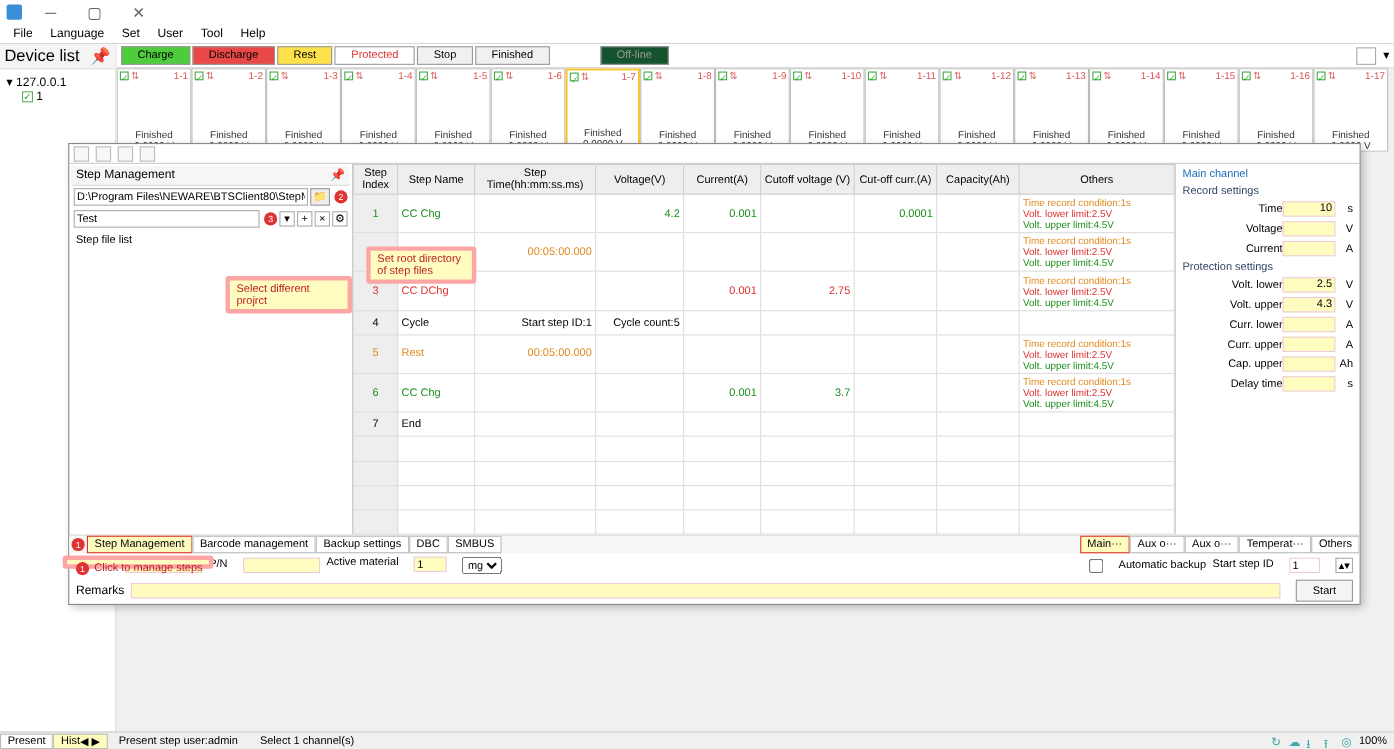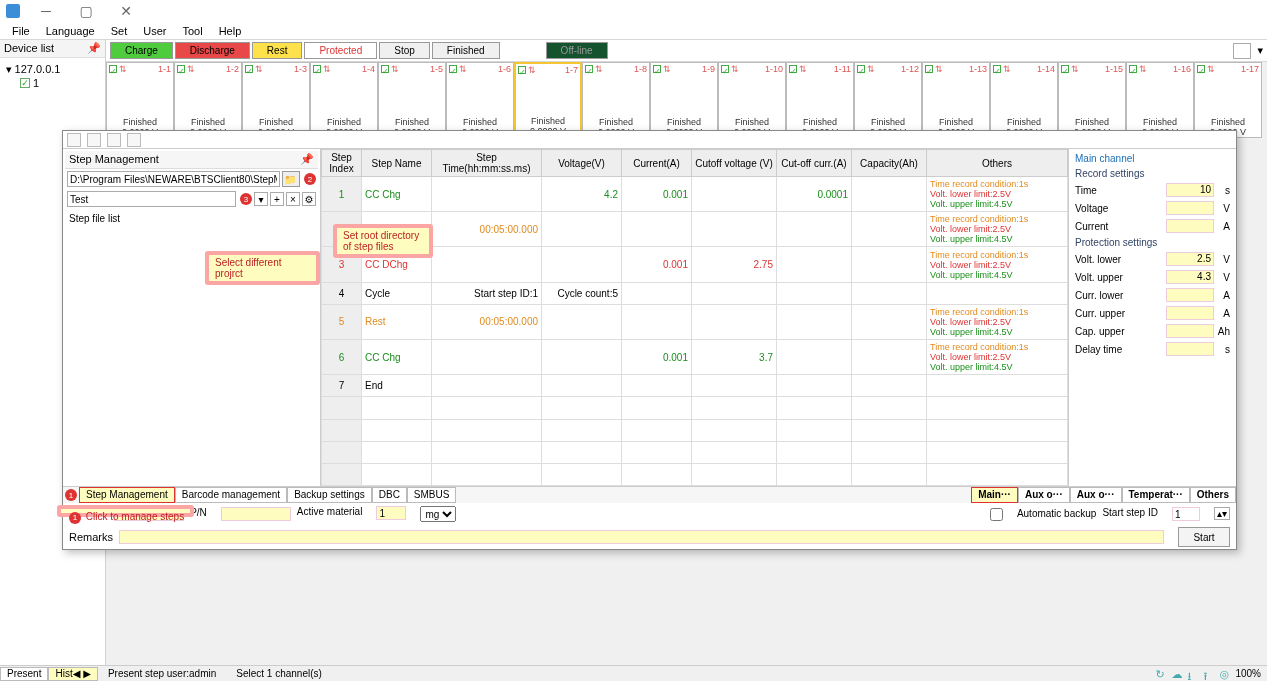--- a/index.html
+++ b/index.html
@@ -12,21 +12,21 @@
 .win-controls { display: flex; }
 .win-controls .wc { width: 40px; height: 22px; display: flex; align-items: center; justify-content: center; color: #666; font-size: 14px; }
 
 
 .menubar { height: 18px; background: #fff; border-bottom: 1px solid #d8d8d8; display: flex; align-items: center; padding-left: 4px; }
 .menubar span { padding: 0 8px; font-size: 11px; }
 
 
 .main-split { display: flex; height: calc(681px - 22px - 18px - 16px); }
 .device-list { width: 106px; background: #fff; border-right: 1px solid #d0d0d0; }
-.device-list .hdr { font-size: 11px; padding: 2px 4px; border-bottom: 1px solid #e0e0e0; background: #f4f4f4; display: flex; justify-content: space-between; }
+.device-list .hdr { font-size: 15px; padding: 2px 4px; border-bottom: 1px solid #e0e0e0; background: #f4f4f4; display: flex; justify-content: space-between; }
 .tree { padding: 4px 6px; font-size: 11px; }
 .tree-item { padding: 1px 0; }
 .tree-sub { padding-left: 14px; display: flex; align-items: center; }
 .check { width: 10px; height: 10px; border: 1px solid #6a6; background: #fff; margin-right: 3px; display: inline-flex; align-items: center; justify-content: center; color: #2a2; font-size: 9px; }
 
 
 .right-area { flex: 1; display: flex; flex-direction: column; background: #f0f0f0; }
 
 
 .legend-bar { height: 22px; background: #fff; border-bottom: 1px solid #d8d8d8; display: flex; align-items: center; padding: 0 4px; gap: 2px; }
@@ -89,30 +89,30 @@
 .grid .others .tl { color: #e08a1e; }
 .grid .others .vl { color: #d33; }
 .grid .others .vu { color: #1a8f1a; }
 .grid .num { text-align: right; }
 .grid .idx { background: #eee; text-align: center; width: 32px; }
 
 
 .mc-panel { width: 168px; border-left: 1px solid #ccc; padding: 2px 6px; font-size: 10px; }
 .mc-panel .mc-h { color: #346; padding: 2px 0; }
 .mc-panel .mc-row { display: flex; align-items: center; padding: 2px 0; }
-.mc-panel .mc-row label { flex: 1; }
+.mc-panel .mc-row label { flex: 1; text-align: right; }
 .mc-panel .mc-row .val { width: 48px; height: 14px; background: #fffcbf; border: 1px solid #ecd; text-align: right; padding: 0 2px; }
 .mc-panel .mc-row .unit { width: 16px; text-align: right; padding-left: 3px; }
 
 
 .dlg-bottom { border-top: 1px solid #ccc; }
 .tab-row { display: flex; background: #f6f6f6; height: 16px; font-size: 10px; }
 .tab { border: 1px solid #bbb; padding: 1px 6px; background: #fff; }
 .tab.active { background: #fffcbf; border: 1px solid #d33; }
-.tab-right { display: flex; margin-left: auto; font-weight: bold; }
+.tab-right { display: flex; margin-left: auto; }
 .fields-row { display: flex; align-items: center; padding: 3px 6px; gap: 6px; font-size: 10px; }
 .fields-row .f { display: flex; align-items: flex-start; gap: 14px; }
 .fields-row input[type=text] { height: 14px; background: #fffcbf; border: 1px solid #ecd; font-size: 10px; padding: 0 2px; }
 .fields-row select { height: 16px; font-size: 10px; }
 .remarks-row { display: flex; align-items: center; padding: 2px 6px; gap: 6px; }
 .remarks-row input { flex: 1; height: 14px; background: #fffcbf; border: 1px solid #ecd; }
 .start-btn { width: 52px; height: 20px; border: 1px solid #999; background: #f4f4f4; font-size: 10px; margin-left: 8px; }
 
 
 .statusbar { position: absolute; bottom: 0; left: 0; right: 0; height: 16px; background: #f0f0f0; border-top: 1px solid #ccc; display: flex; align-items: center; font-size: 10px; }

